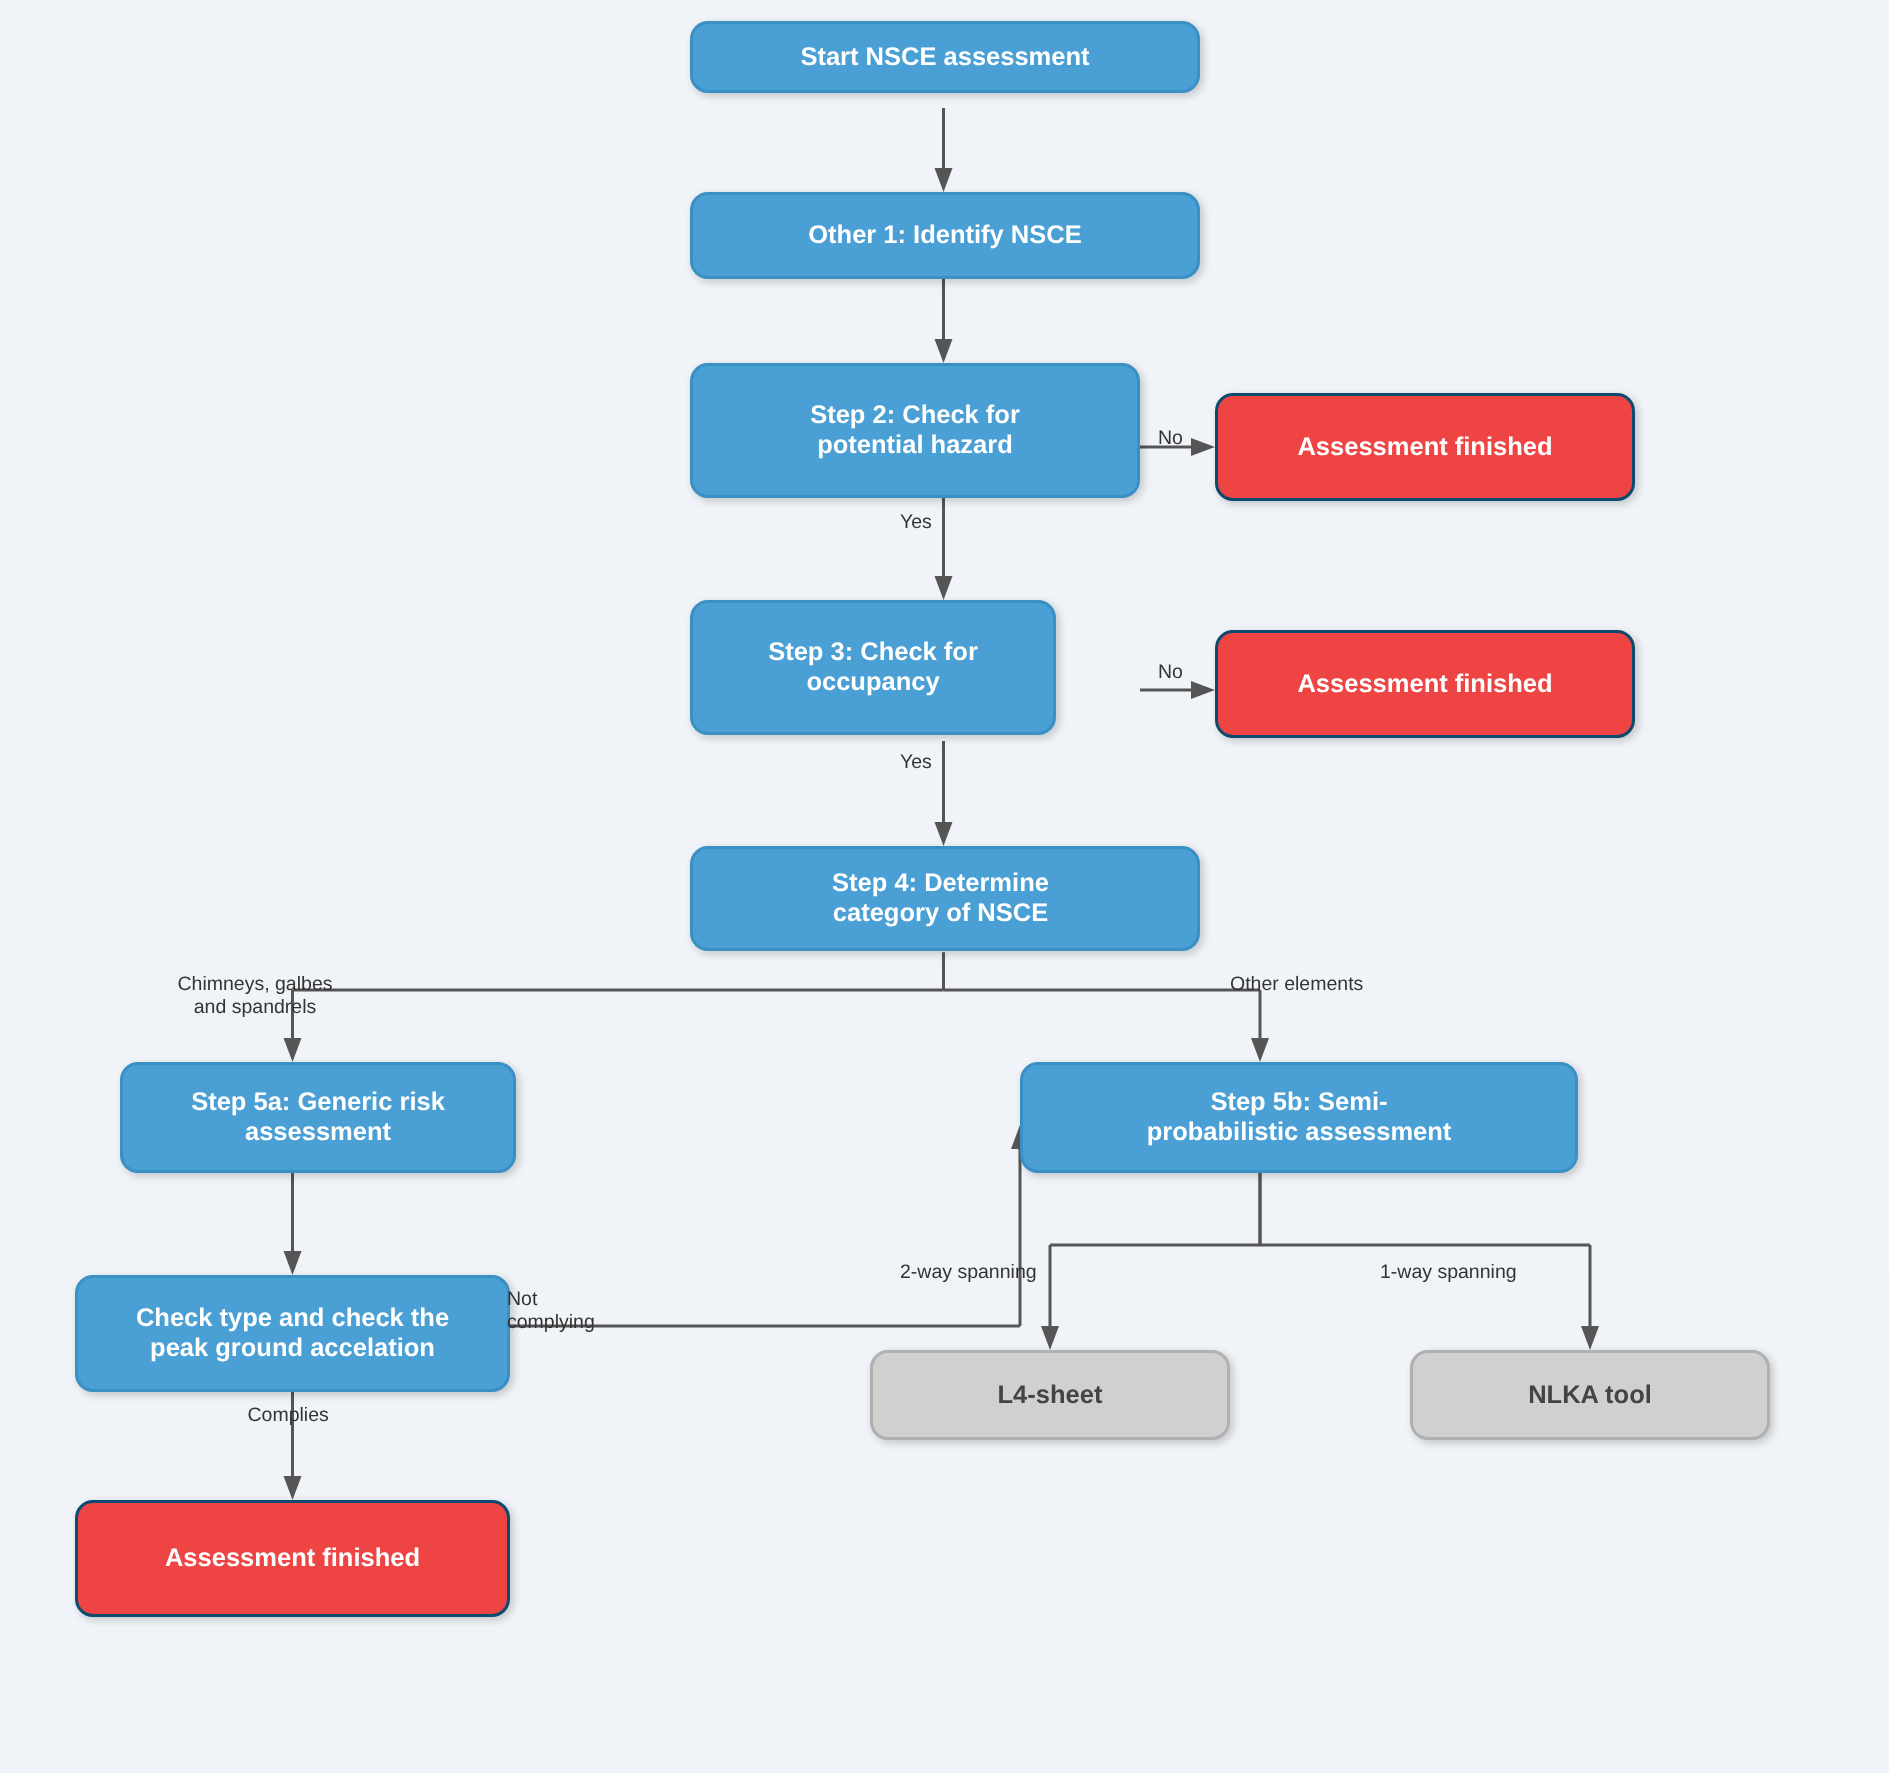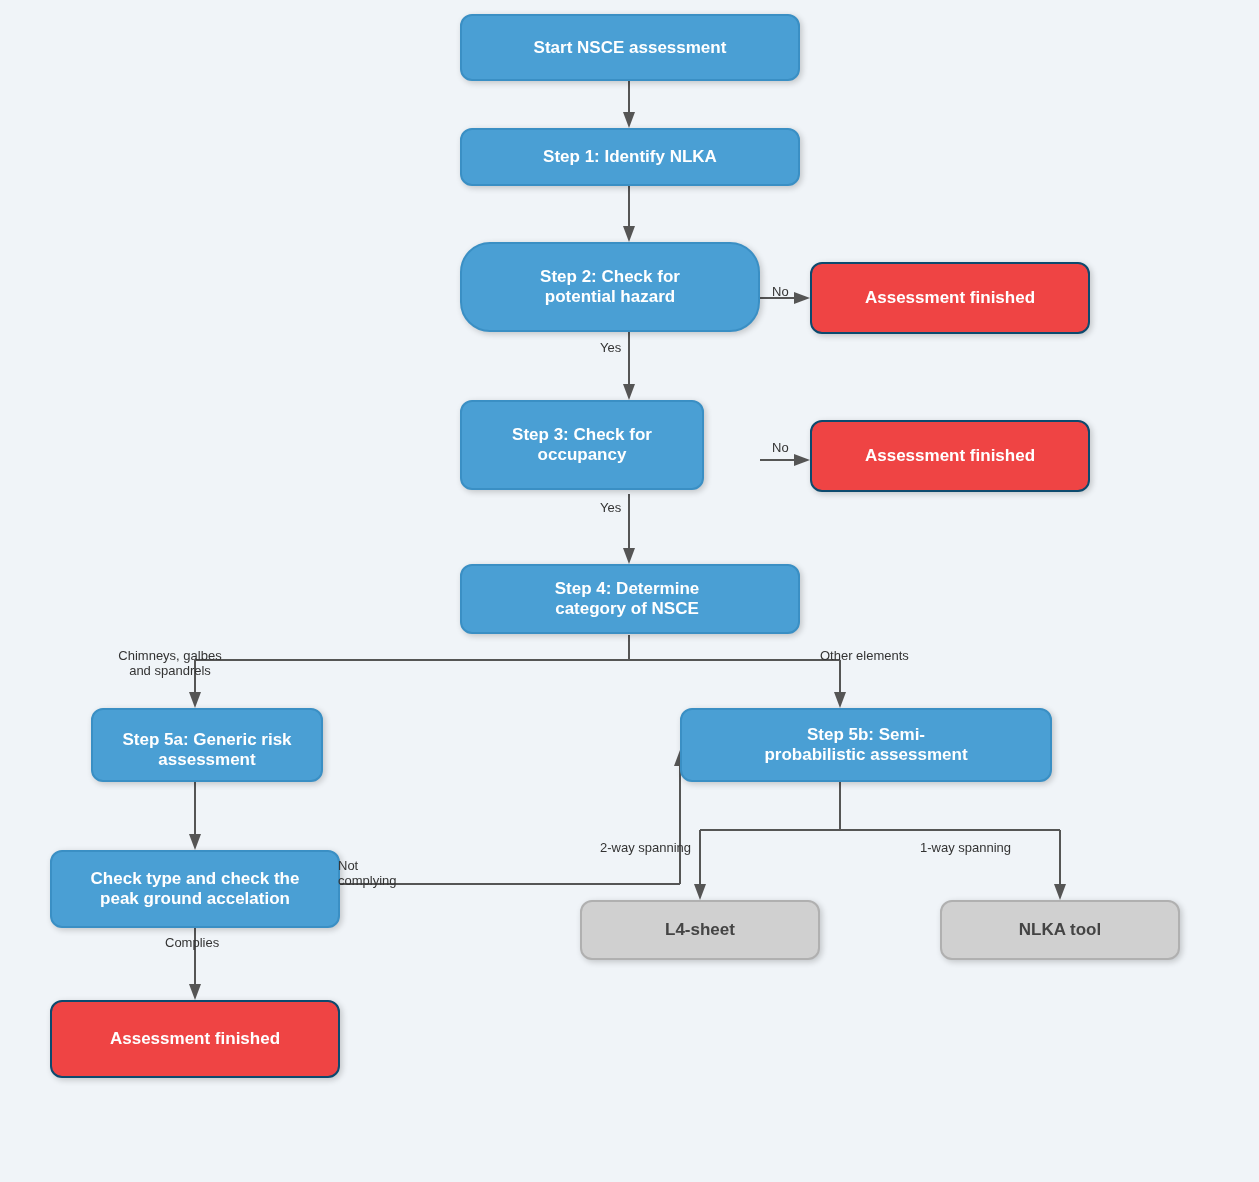--- a/index.html
+++ b/index.html
@@ -117,29 +117,29 @@
     <line x1="840" y1="830" x2="700" y2="830"></line>
     <line x1="700" y1="830" x2="700" y2="890"></line>
     <polygon points="700,900 694,884 706,884"></polygon>
 
     <line x1="840" y1="782" x2="840" y2="830"></line>
     <line x1="840" y1="830" x2="1060" y2="830"></line>
     <line x1="1060" y1="830" x2="1060" y2="890"></line>
     <polygon points="1060,900 1054,884 1066,884"></polygon>
   </svg>
 
-  <div class="node blue" style="left:460px; top:14px; width:340px; height:67px;">
+  <div class="node blue" style="left:460px; top:14px; width:340px; height:48px;">
     <span>Start NSCE assessment</span>
   </div>
 
   <div class="node blue" style="left:460px; top:128px; width:340px; height:58px;">
-    <span>Step 1: Identify NLKA</span>
-  </div>
-
-  <div class="node blue" style="left:460px; top:242px; width:300px; height:90px;border-radius:30px;">
+    <span>Other 1: Identify NSCE</span>
+  </div>
+
+  <div class="node blue" style="left:460px; top:242px; width:300px; height:90px;">
     <span>Step 2: Check for<br>potential hazard</span>
   </div>
 
   <div class="node green" style="left:810px; top:262px; width:280px; height:72px;">
     <span>Assessment finished</span>
   </div>
 
   <div class="label" style="left:772px; top:284px;">No</div>
 
   <div class="label" style="left:600px; top:340px;">Yes</div>
@@ -159,21 +159,21 @@
   <div class="node blue" style="left:460px; top:564px; width:340px; height:70px;padding-left:10px;">
     <span>Step 4: Determine<br>category of NSCE</span>
   </div>
 
   <div class="label" style="left:80px; top:648px; text-align:center; width:180px;">
     Chimneys, galbes<br>and spandrels
   </div>
 
   <div class="label" style="left:820px; top:648px;">Other elements</div>
 
-  <div class="node blue" style="left:91px; top:708px; width:232px; height:74px;align-items:flex-end;">
+  <div class="node blue" style="left:80px; top:708px; width:264px; height:74px;">
     <span>Step 5a: Generic risk<br>assessment</span>
   </div>
 
   <div class="node blue" style="left:680px; top:708px; width:372px; height:74px;">
     <span>Step 5b: Semi-<br>probabilistic assessment</span>
   </div>
 
   <div class="node blue" style="left:50px; top:850px; width:290px; height:78px;">
     <span>Check type and check the<br>peak ground accelation</span>
   </div>

